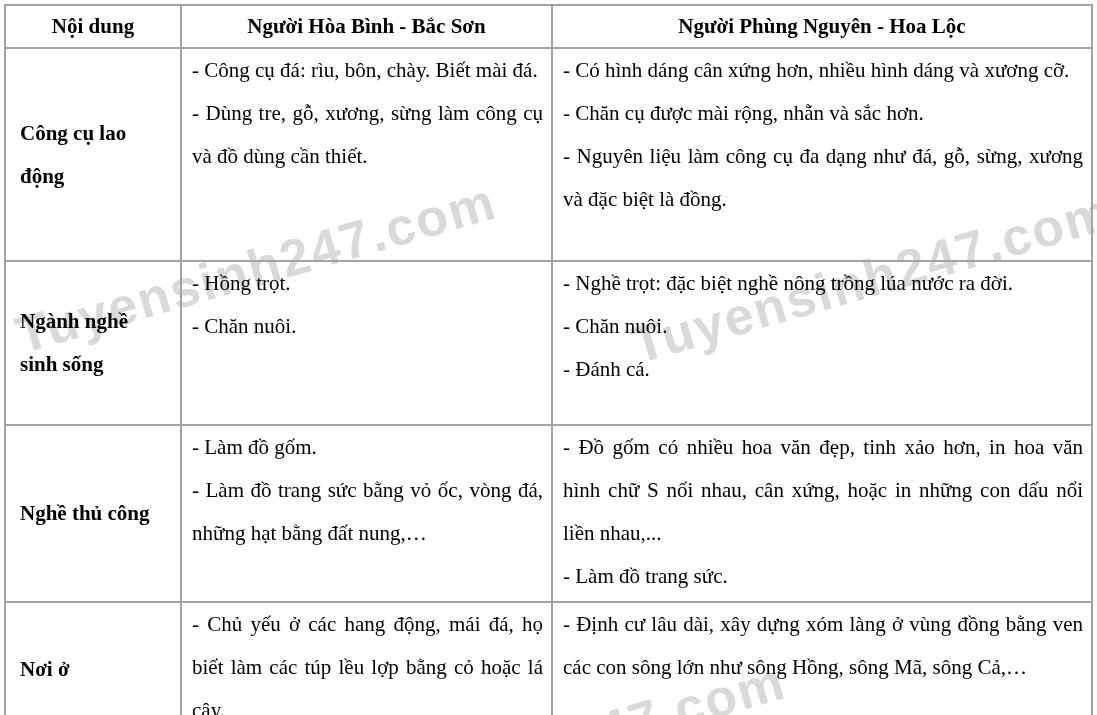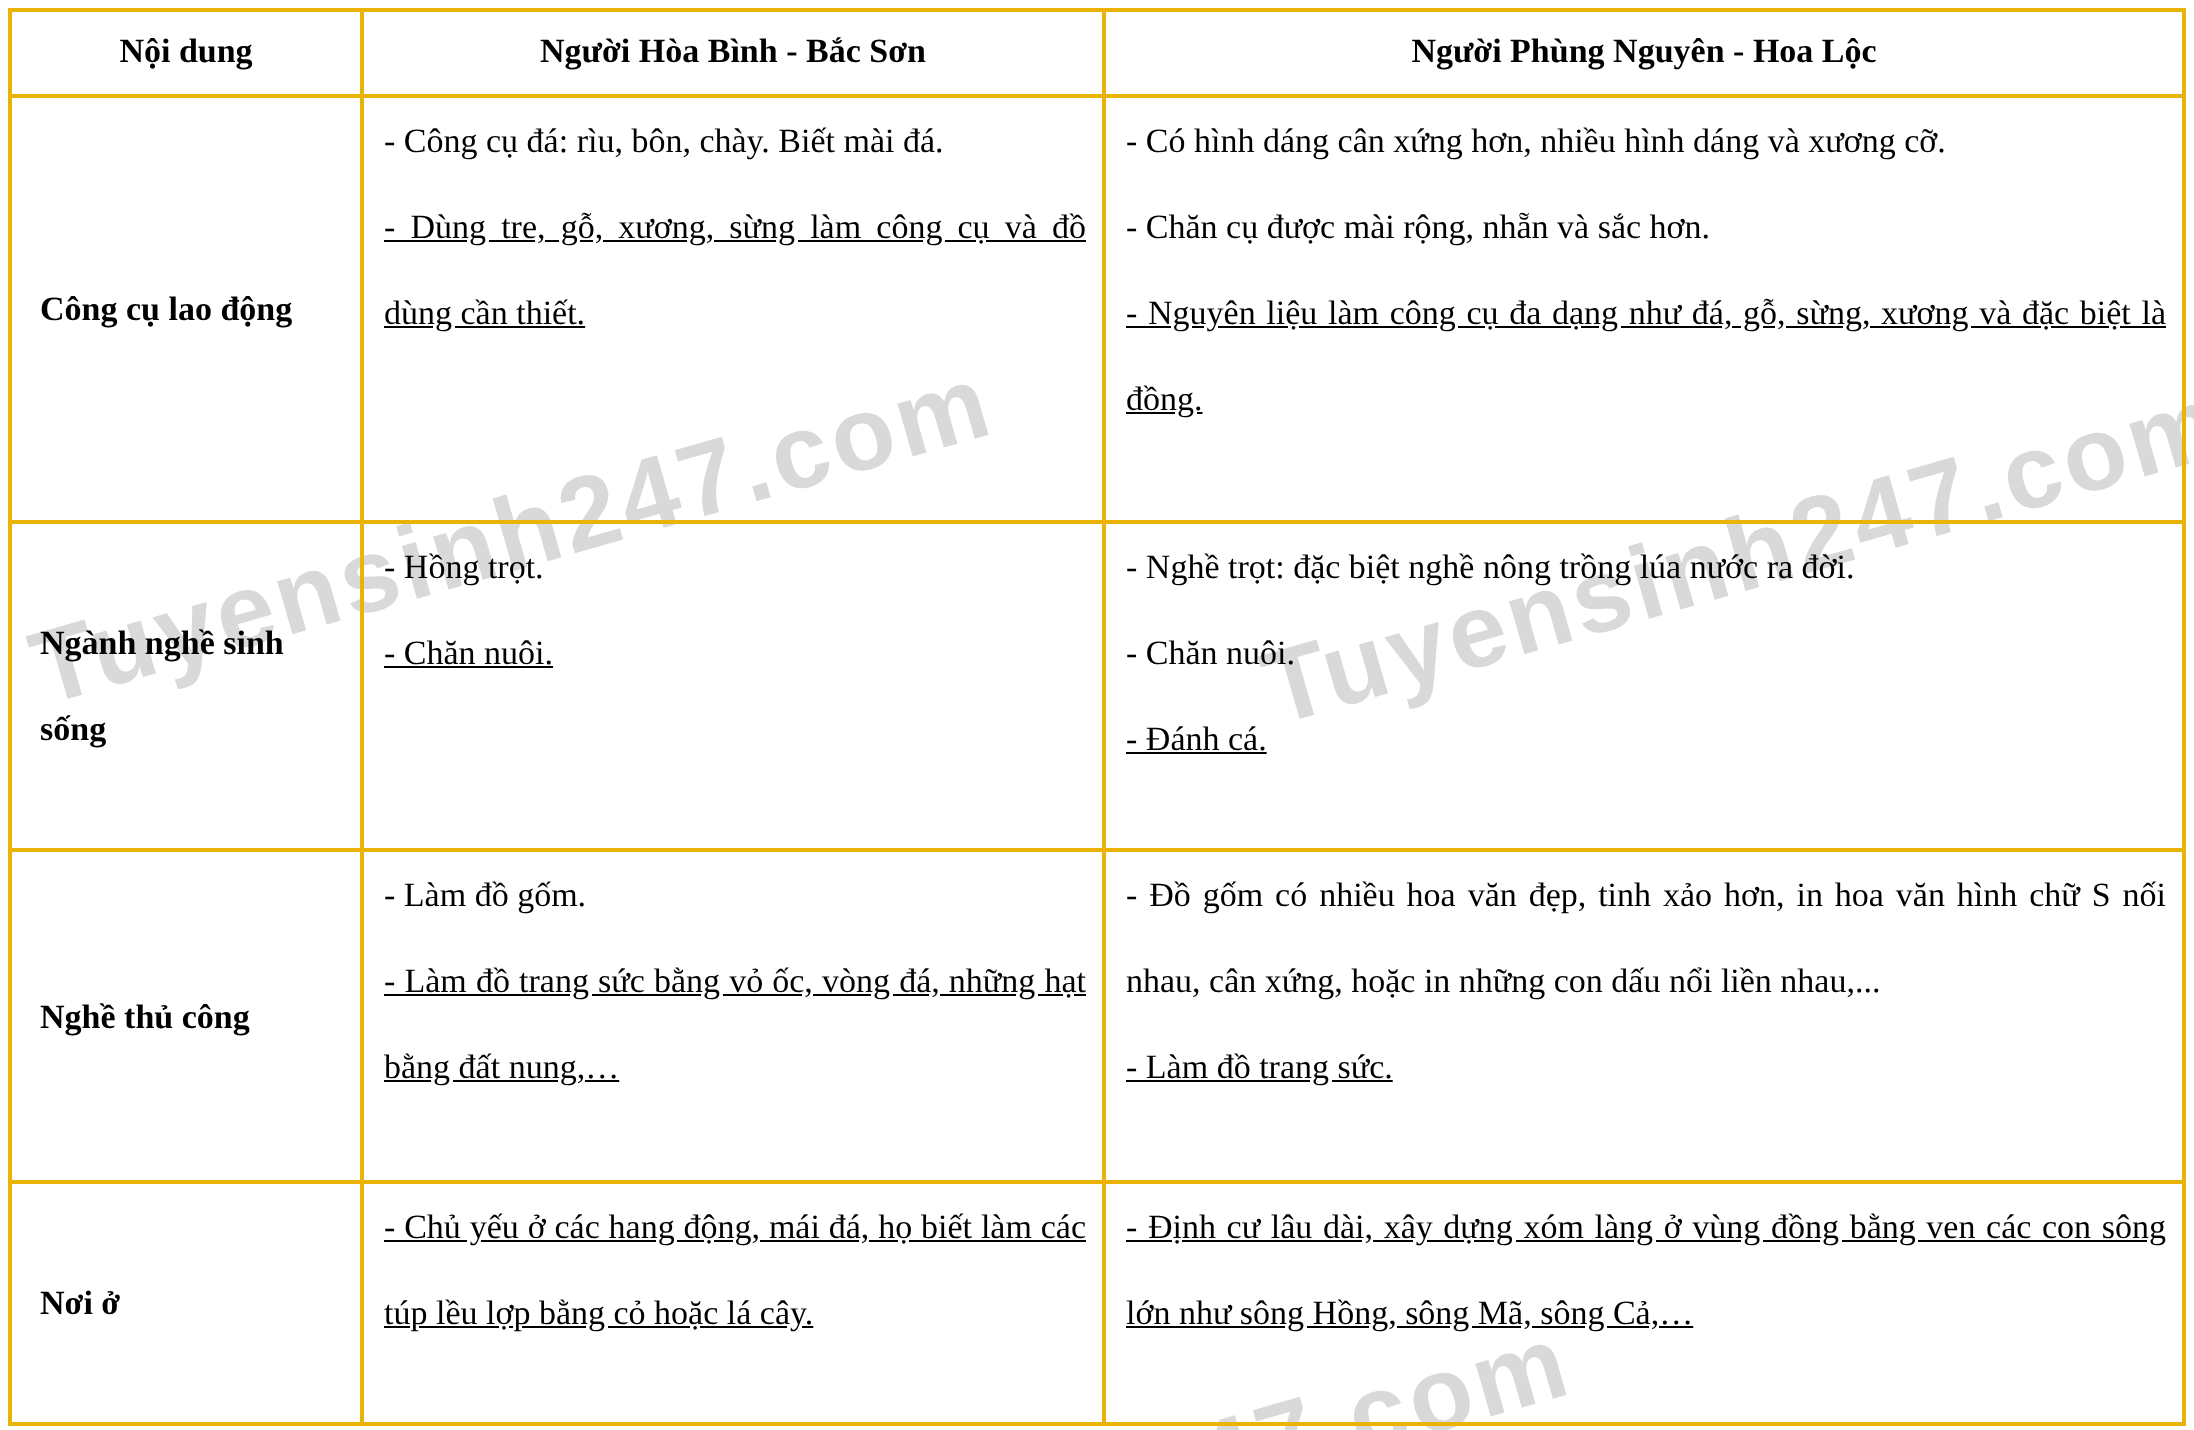--- a/index.html
+++ b/index.html
@@ -42,23 +42,23 @@
     top: 4px;
     width: 1089px;
     height: 706px;
     border-collapse: collapse;
     table-layout: fixed;
     background: transparent;
   }
   .doc-table col.c1 { width: 176px; }
   .doc-table col.c2 { width: 371px; }
   .doc-table th, .doc-table td {
-    border: 2px solid #eab308;
+    border: 2px solid #a3a3a3;
     background: transparent;
-    font-size: 17px;
+    font-size: 21px;
     vertical-align: top;
     overflow: hidden;
   }
   .doc-table thead th {
     height: 37px;
     text-align: center;
     vertical-align: middle;
     font-weight: bold;
     line-height: 1.2;
     padding: 2px 4px;
@@ -74,21 +74,20 @@
     text-align: justify;
     padding: 0 8px 3px 10px;
     line-height: 43px;
   }
   .doc-table td.content-cell p {
     margin: 0;
     text-align: justify;
   }
   .doc-table td.content-cell p:last-child {
     text-align: justify;
-    text-decoration: underline;
   }
   tr.r1 { height: 213px; }
   tr.r2 { height: 164px; }
   tr.r3 { height: 166px; }
   tr.r4 { height: 121px; }
 </style>
 </head>
 <body>
 
 <div id="stage">

